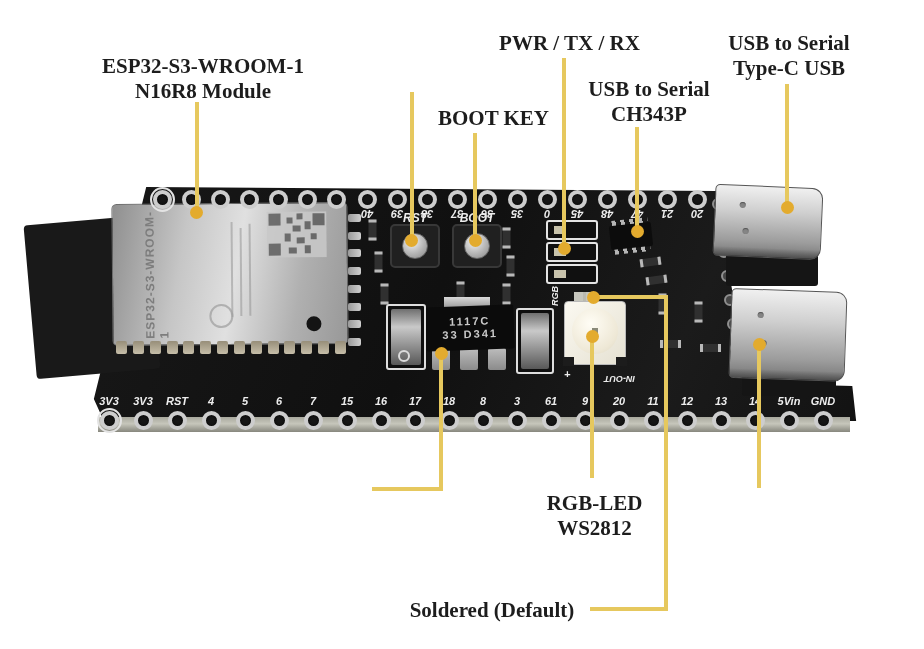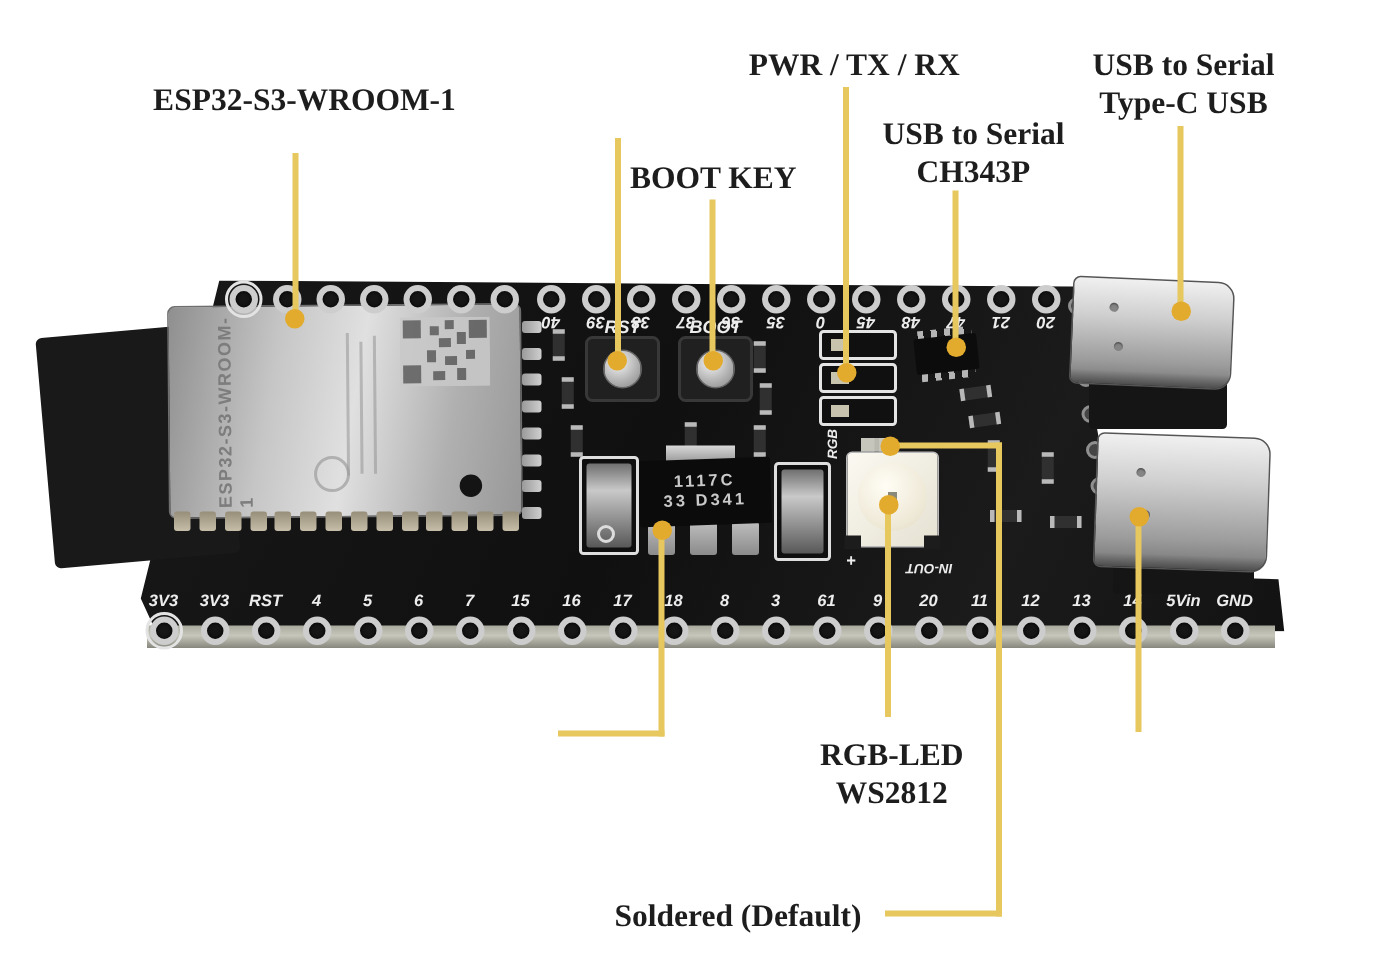--- a/index.html
+++ b/index.html
@@ -423,22 +423,23 @@
   <div class="cdot" style="left:586px;top:330px"></div>
   <div class="clv" style="left:757px;top:344px;height:144px"></div>
   <div class="cdot" style="left:753px;top:338px"></div>
   <div class="cdot" style="left:587px;top:291px"></div>
   <div class="clh" style="left:594px;top:295px;width:74px"></div>
   <div class="clv" style="left:664px;top:295px;height:316px"></div>
   <div class="clh" style="left:590px;top:607px;width:78px"></div>
 
   <div class="callout" style="left:58px;top:54px;width:290px">
     <div>ESP32-S3-WROOM-1</div>
-  </div>
-  <div class="callout" style="left:413px;top:106px;width:125px">
+      <div>N16R8 Module</div>
+  </div>
+  <div class="callout" style="left:431px;top:106px;width:125px">
     <div>BOOT KEY</div>
   </div>
   <div class="callout" style="left:492px;top:31px;width:155px">
     <div>PWR / TX / RX</div>
   </div>
   <div class="callout" style="left:570px;top:77px;width:158px">
     <div>USB to Serial</div>
       <div>CH343P</div>
   </div>
   <div class="callout" style="left:710px;top:31px;width:158px">

